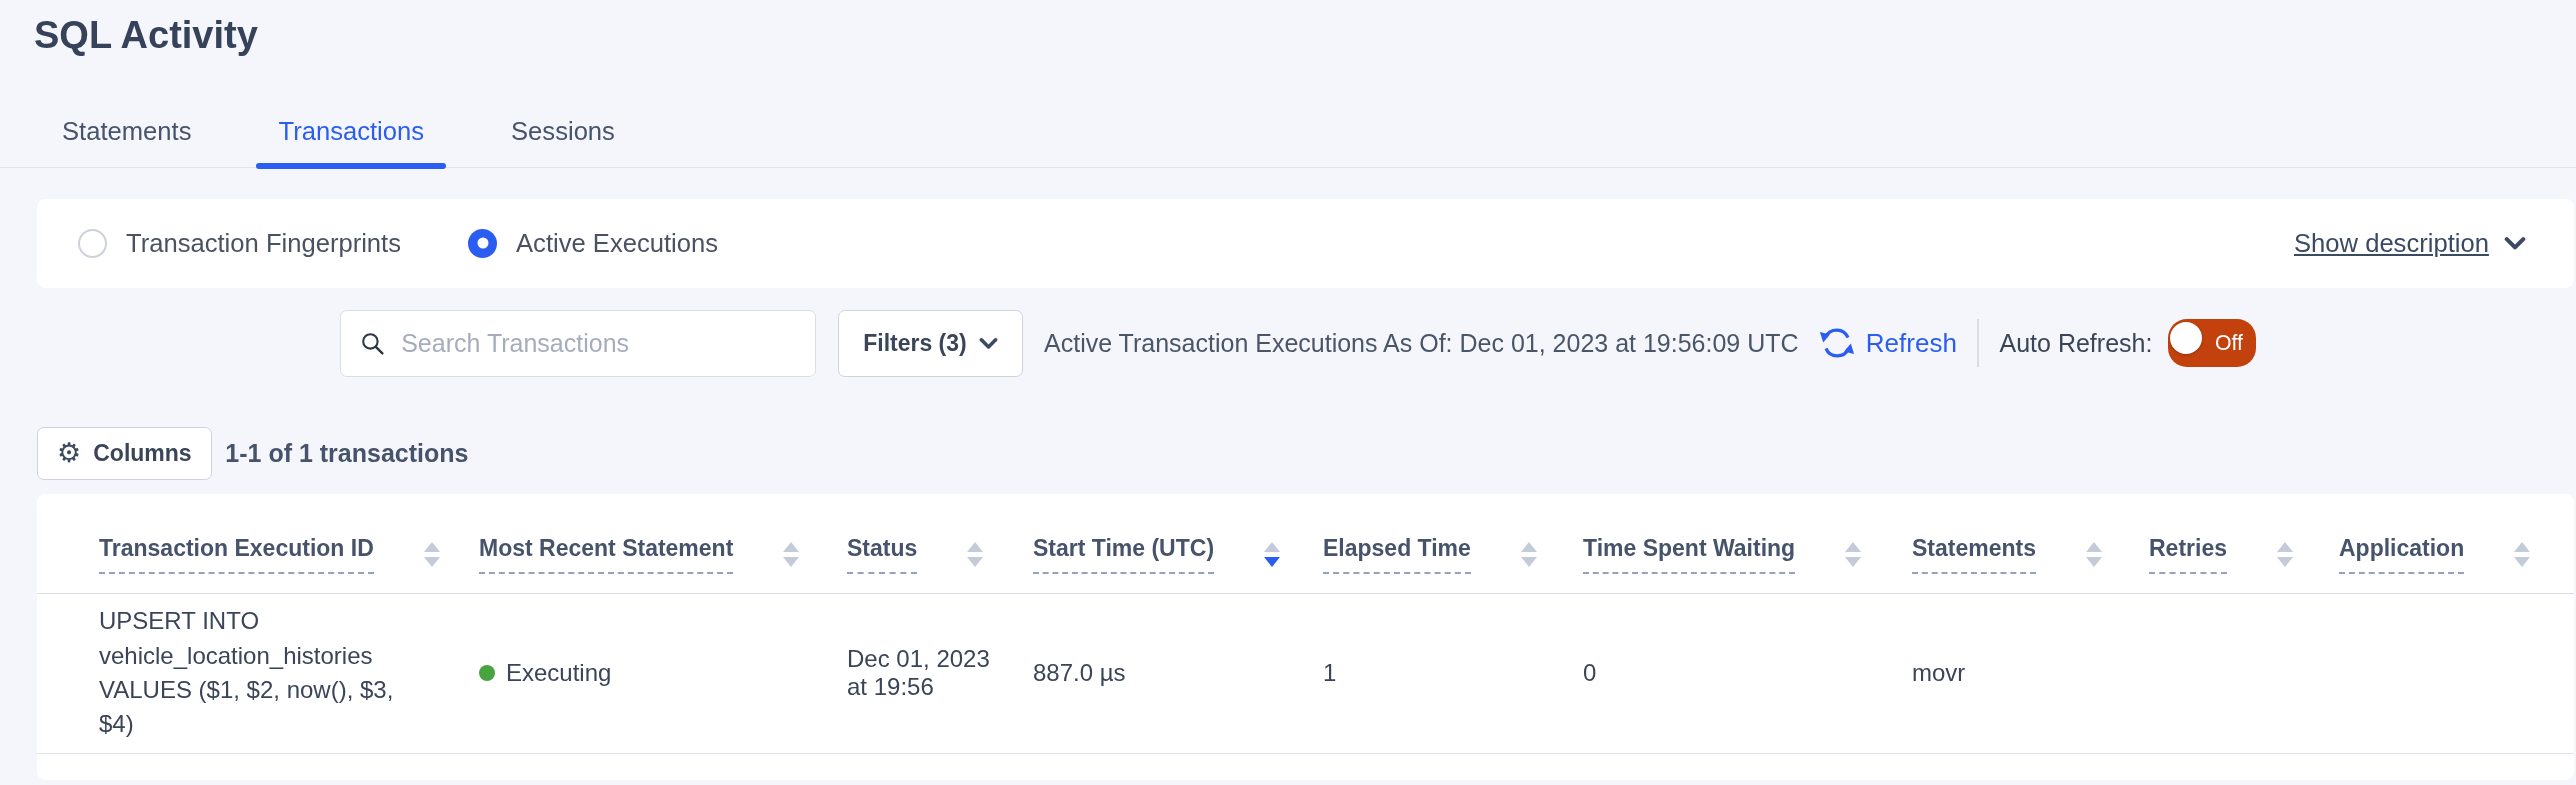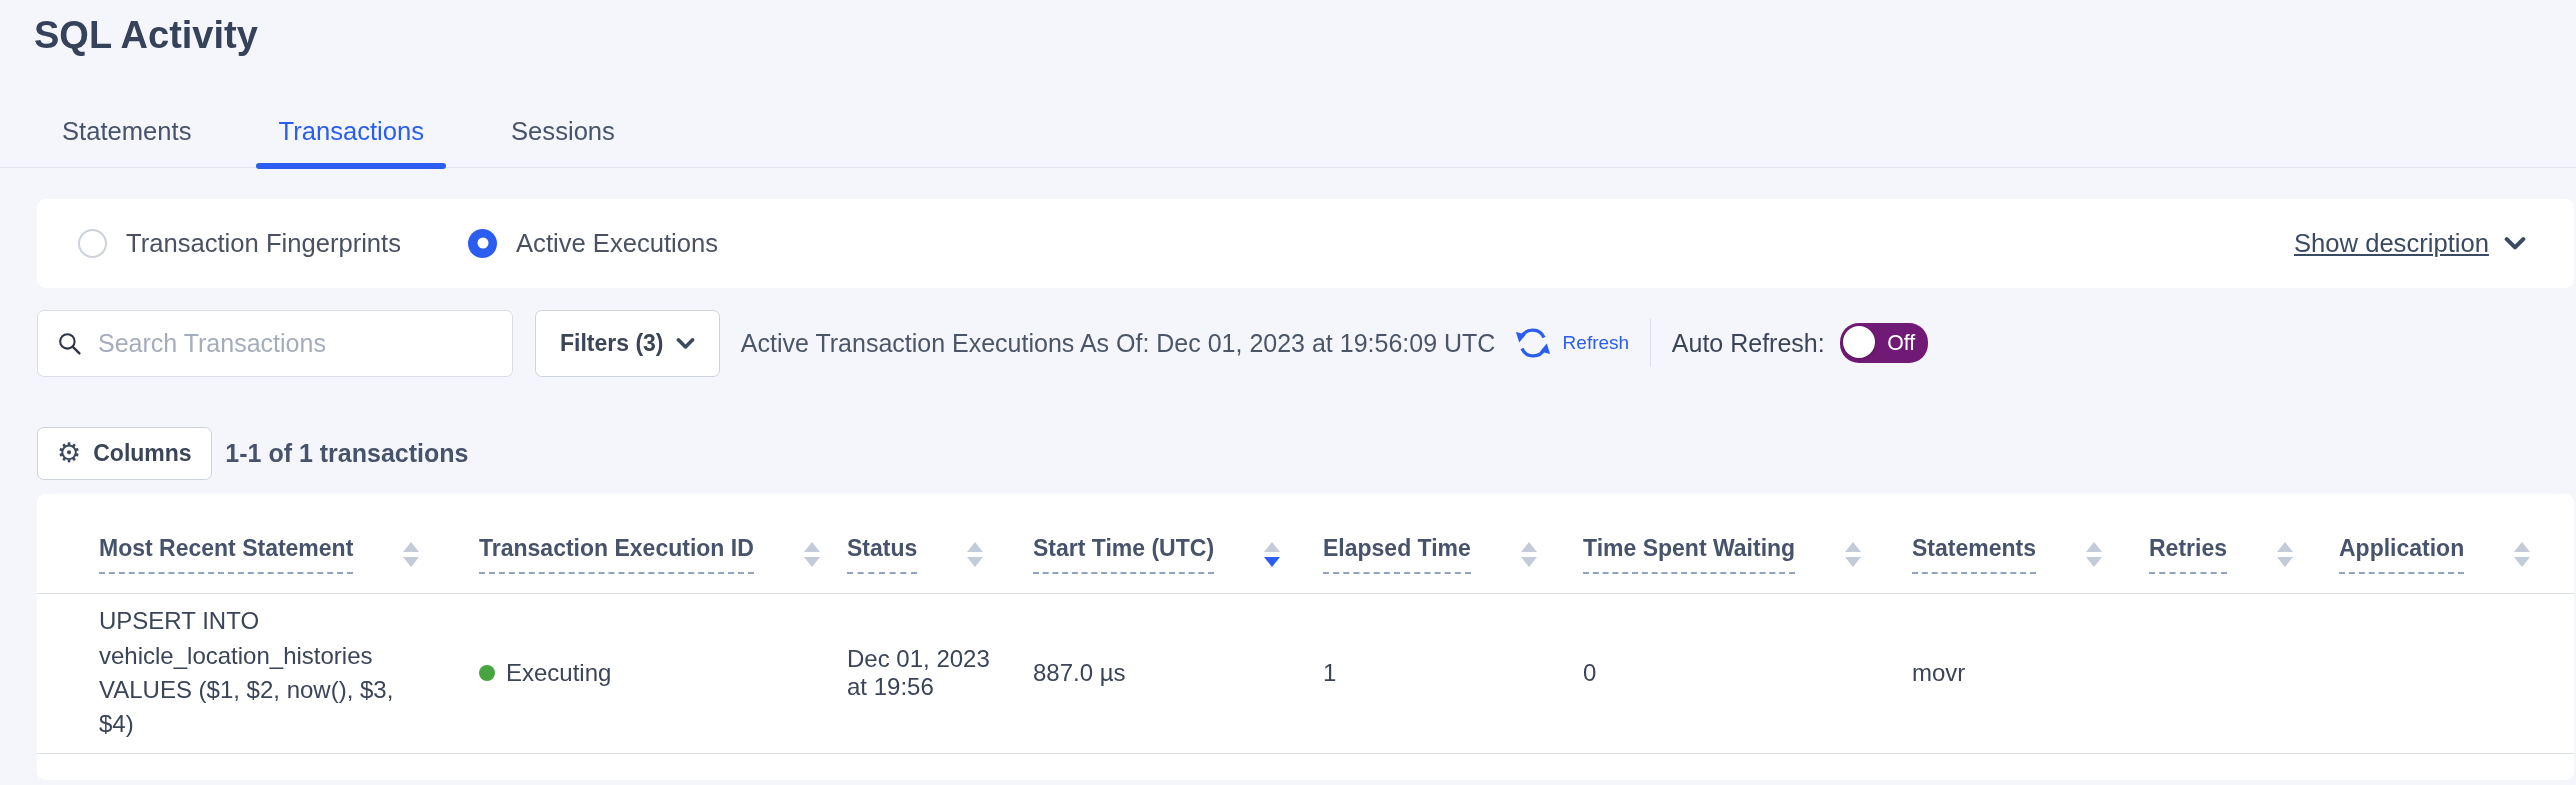--- a/index.html
+++ b/index.html
@@ -53,21 +53,21 @@
   }
   .radio-label { font-size:25.6px; color:#4a5262; white-space:nowrap; }
   .spacer { flex:1; }
   .show-desc { display:flex; align-items:center; cursor:pointer; color:#3b4a63; }
   .show-desc span { font-size:25.6px; margin-right:15.4px; white-space:nowrap;text-decoration:underline; }
 
   .chev { width:22px; height:14.5px; }
   .chev path { fill:none; stroke:#3b4a63; stroke-width:3; stroke-linecap:round; stroke-linejoin:round; }
 
   
-  .toolbar { margin:22px 17px 0 37px; height:67px; display:flex; align-items:center; }
+  .toolbar { margin:22px 17px 0 37px; height:67px; display:flex; align-items:center;justify-content:center; }
   .search-box {
     width:476px; height:67px; background:#fff;
     border:1.7px solid #d9dde6; border-radius:6.8px;
     display:flex; align-items:center; padding:0 19px; flex:none;
   }
   .search-icon { width:25.6px; height:25.6px; flex:none; margin-right:15.4px; }
   .search-icon circle { fill:none; stroke:#2f3747; stroke-width:2.6; }
   .search-icon line { stroke:#2f3747; stroke-width:3; stroke-linecap:round; }
   .search-box input {
     border:none; outline:none; flex:1; font-size:25px;
@@ -79,26 +79,26 @@
     display:flex; align-items:center; cursor:pointer;
     font-family:inherit; font-size:23px; font-weight:bold; color:#3b4558;
   }
   .filters-btn { height:67px; padding:0 24px; margin-left:22px; flex:none; }
   .filters-btn .chev { width:19px; height:12.8px; margin-left:12px; }
   .asof { font-size:25px; color:#4a5568; margin-left:21.3px; white-space:nowrap; }
   .refresh { display:flex; align-items:center; margin-left:19px; cursor:pointer; }
   .refresh-icon { width:38px; height:38px; margin-right:10.2px; }
   .refresh-icon path { fill:none; stroke:#2a5df0; stroke-width:3.4; }
   .refresh-icon polygon { fill:#2a5df0; }
-  .refresh-label { font-size:19px; color:#2a5df0; white-space:nowrap; }
+  .refresh-label { font-size:26px; color:#2a5df0; white-space:nowrap; }
   .vdiv { width:1.7px; height:48px; background:#d9dee6; margin:0 20.5px; flex:none; }
   .auto-label { font-size:25px; color:#3b4558; white-space:nowrap; }
   .toggle {
-    margin-left:15.4px; width:88px; height:40px; border-radius:19px;
-    background:#701a75; position:relative; display:flex; align-items:center; cursor:pointer; flex:none;
+    margin-left:15.4px; width:88px; height:48px; border-radius:19px;
+    background:#c2410c; position:relative; display:flex; align-items:center; cursor:pointer; flex:none;
   }
   .toggle .knob {
     position:absolute; left:2.6px; top:2.6px; width:32px; height:32px;
     border-radius:50%; background:#fff; box-shadow:0 0.9px 2.6px rgba(0,0,0,.25);
   }
   .toggle .state { margin-left:auto; padding-right:12.8px; color:#fff; font-size:21.3px; }
 
   
   .controls-row { margin:50px 34px 0 37px; height:53px; display:flex; align-items:center; }
   .columns-btn { height:53px; padding:0 19px; }
@@ -198,28 +198,28 @@
     <button class="btn columns-btn">
       <span class="gear-glyph">⚙</span>
       <span>Columns</span>
     </button>
     <span class="count">1-1 of 1 transactions</span>
   </section>
 
   <section class="card table-card">
     <div class="thead">
       <div class="th">
+        <span class="th-label">Transaction Execution ID</span>
+        <span class="sort">
+            <i class="tri up"></i>
+            <i class="tri down"></i>
+          </span>
+      </div>
+      <div class="th">
         <span class="th-label">Most Recent Statement</span>
-        <span class="sort">
-            <i class="tri up"></i>
-            <i class="tri down"></i>
-          </span>
-      </div>
-      <div class="th">
-        <span class="th-label">Transaction Execution ID</span>
         <span class="sort">
             <i class="tri up"></i>
             <i class="tri down"></i>
           </span>
       </div>
       <div class="th">
         <span class="th-label">Status</span>
         <span class="sort">
             <i class="tri up"></i>
             <i class="tri down"></i>

